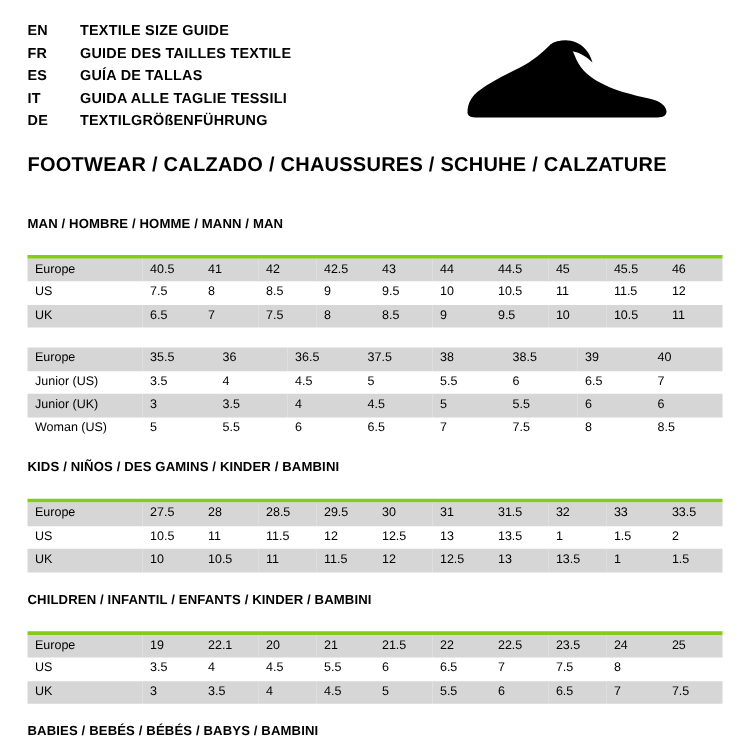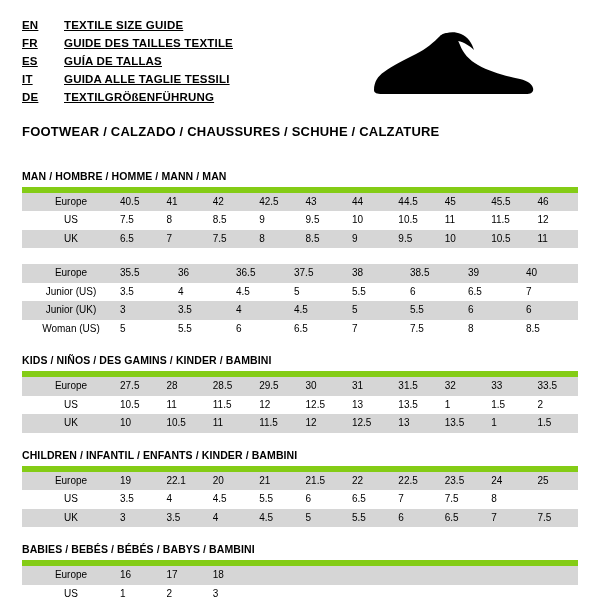--- a/index.html
+++ b/index.html
@@ -19,21 +19,20 @@
     width: 600px;
     height: 600px;
     box-sizing: border-box;
     padding: 16px 22px 0 22px;
   }
   
   .header {
     display: flex;
     align-items: flex-start;
     justify-content: space-between;
-    text-decoration: underline;
   }
   .lang-table {
     border-collapse: collapse;
     font-size: 11.5px;
     font-weight: bold;
     letter-spacing: 0.2px;
   }
   .lang-table td {
     padding: 1.5px 0;
     vertical-align: top;
@@ -42,58 +41,57 @@
   }
   .lang-code {
     width: 36px;
     padding-right: 6px !important;
   }
   .shoe-art {
     margin-top: 14px;
     margin-right: 40px;
   }
   .section-title {
-    font-size: 13px;
+    font-size: 16px;
     font-weight: bold;
     letter-spacing: 0.2px;
     margin-top: 17px;
   }
   
   .block {
     margin-top: 16px;
   }
   .block.first {
     margin-top: 31px;
   }
   .block-title {
     font-size: 10.5px;
     font-weight: bold;
     letter-spacing: 0.1px;
-    border-bottom: 6px solid #84cc16;
-    padding-bottom: 5px;
+    border-bottom: 3px solid #84cc16;
+    padding-bottom: 19px;
     margin-bottom: 0;
   }
   table.sizes {
     border-collapse: collapse;
     width: 100%;
     table-layout: fixed;
     font-size: 10px;
   }
   table.sizes td {
     padding: 3px 0 3px 6px;
     text-align: left;
     line-height: 1.25;
     white-space: nowrap;
   }
   table.sizes tr.shaded td {
     background: #d6d6d6;
   }
   table.sizes td.label {
     width: 86px;
-    text-align: center;
   }
   table.sizes.narrow td.label {
     width: 86px;
   }
 </style>
 </head>
 <body>
 
 <div class="page">
 

